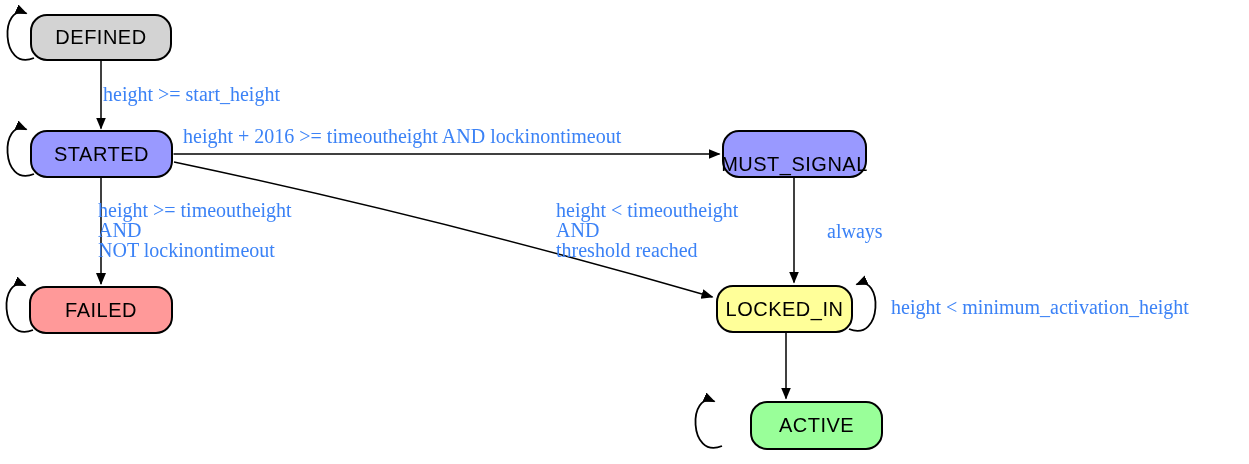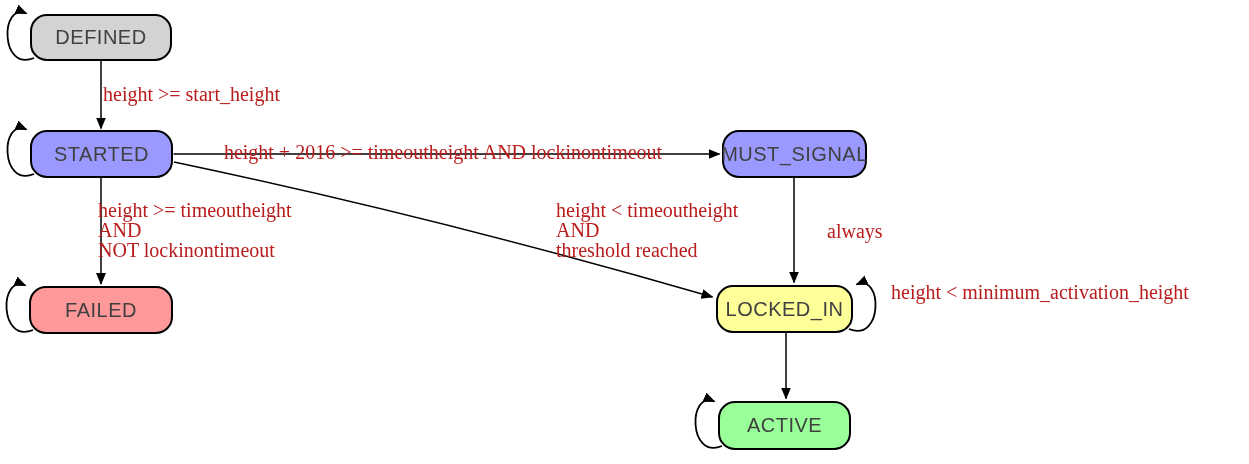--- a/index.html
+++ b/index.html
@@ -19,46 +19,46 @@
   .node {
     position: absolute;
     box-sizing: border-box;
     border: 2.5px solid #000000;
     border-radius: 17px;
     display: flex;
     align-items: center;
     justify-content: center;
     font-size: 20px;
     letter-spacing: 0.5px;
-    color: #404040;
+    color: #000000;
     z-index: 2;
   }
   #node-defined     { left: 30px;  top: 14px;  width: 142px; height: 47px; }
   #node-started     { left: 30px;  top: 130px; width: 143px; height: 48px; }
   #node-must-signal { left: 722px; top: 130px; width: 145px; height: 48px; }
   #node-failed      { left: 29px;  top: 286px; width: 144px; height: 48px; }
   #node-locked-in   { left: 716px; top: 285px; width: 137px; height: 48px; }
-  #node-active      { left: 718px; top: 401px; width: 133px; height: 49px; }
+  #node-active      { left: 750px; top: 401px; width: 133px; height: 49px; }
 
   .elabel {
     position: absolute;
     font-family: "Liberation Serif", serif;
     font-size: 20px;
     line-height: 20px;
-    color: #b91c1c;
+    color: #3b82f6;
     white-space: nowrap;
     z-index: 1;
   }
   .elabel.multiline { white-space: pre-line; }
   #lbl-defined-started     { left: 103px; top: 84px; }
-  #lbl-started-must-signal { left: 183px; top: 142px; width: 520px; text-align: center; }
+  #lbl-started-must-signal { left: 183px; top: 126px; width: 520px; text-align: left; }
   #lbl-started-failed      { left: 98px;  top: 200px; width: 240px; }
   #lbl-started-locked-in   { left: 556px; top: 200px; width: 240px; }
   #lbl-always              { left: 827px; top: 221px; }
-  #lbl-locked-in-self      { left: 891px; top: 282px; }
+  #lbl-locked-in-self      { left: 891px; top: 297px; }
   #lbl-locked-in-active    { left: 793px; top: 351px; }
 </style>
 </head>
 <body>
 
 <div class="canvas">
 
   <svg class="edges" viewBox="0 0 1249 464" xmlns="http://www.w3.org/2000/svg">
     <defs>
       <marker id="arrow" markerUnits="userSpaceOnUse" markerWidth="14" markerHeight="12" refX="11" refY="5" orient="auto">
@@ -79,21 +79,21 @@
     <path d="M 722 446 C 688 460 688 390 714.5 401.5" fill="none" stroke="#000" stroke-width="1.8" marker-end="url(#arrow)"></path>
     <path d="M 849 329 C 883 343 883 273 856.5 284.5" fill="none" stroke="#000" stroke-width="1.8" marker-end="url(#arrow)"></path>
   </svg>
 
   <div class="node" id="node-defined" style="background-color: rgb(211, 211, 211);">
     <span>DEFINED</span>
   </div>
   <div class="node" id="node-started" style="background-color: rgb(153, 153, 255);">
     <span>STARTED</span>
   </div>
-  <div class="node" id="node-must-signal" style="background-color: rgb(153, 153, 255);">
+  <div class="node" id="node-must-signal" style="background-color: rgb(153, 153, 255); align-items: flex-end;">
     <span>MUST_SIGNAL</span>
   </div>
   <div class="node" id="node-failed" style="background-color: rgb(255, 153, 153);">
     <span>FAILED</span>
   </div>
   <div class="node" id="node-locked-in" style="background-color: rgb(255, 255, 153);">
     <span>LOCKED_IN</span>
   </div>
   <div class="node" id="node-active" style="background-color: rgb(153, 255, 153);">
     <span>ACTIVE</span>

